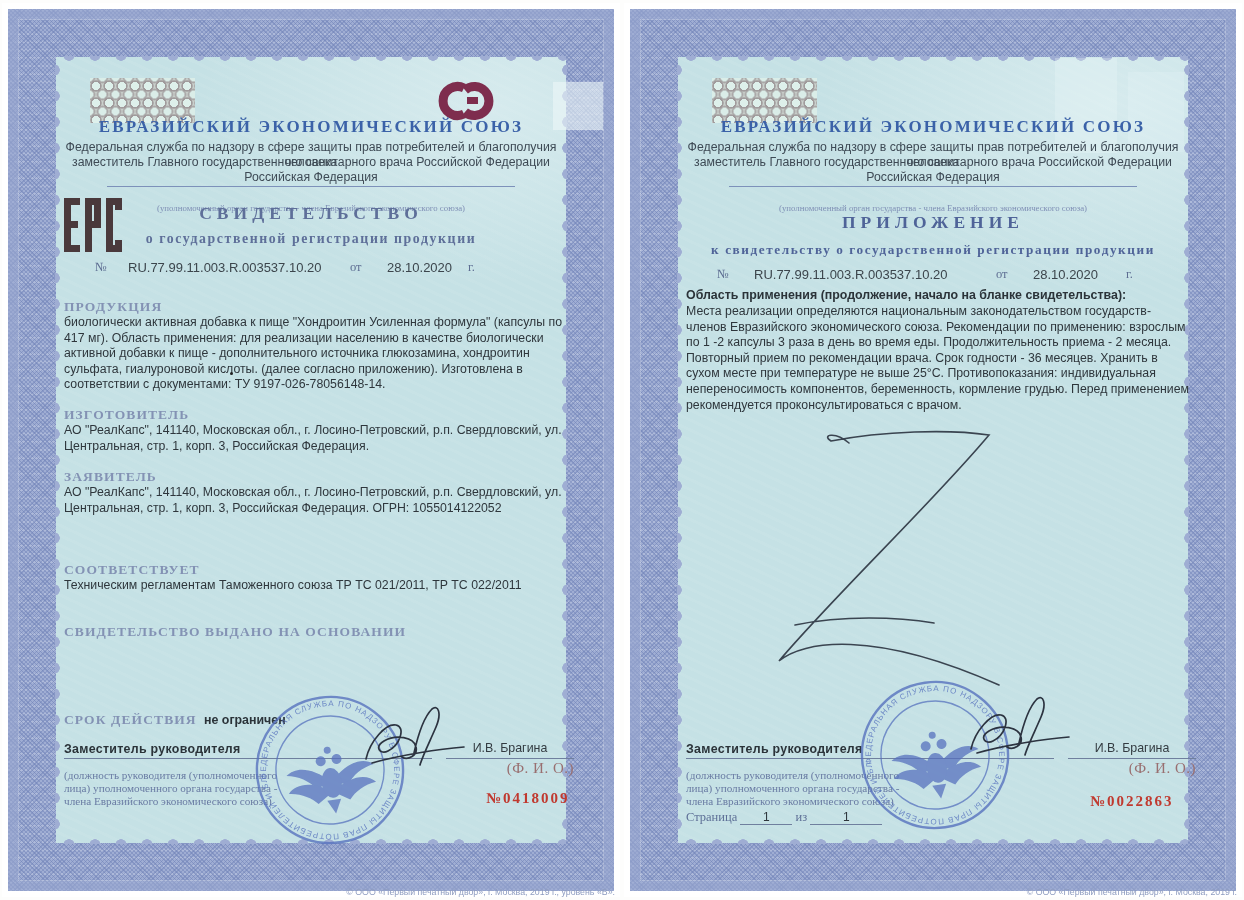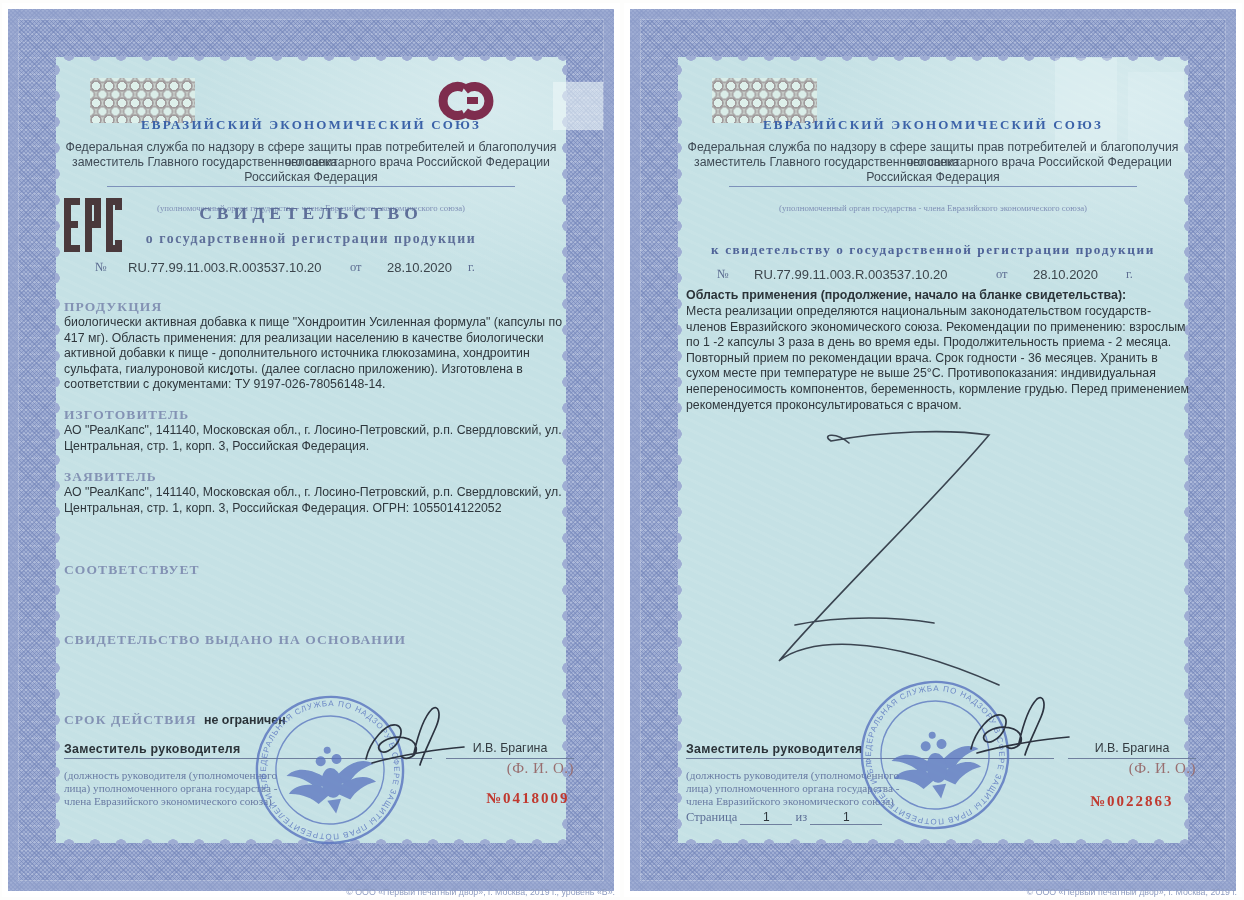--- a/index.html
+++ b/index.html
@@ -28,21 +28,21 @@
 
   .abs{position:absolute;}
   .holo{width:105px;height:45px;background-color:#cbd1cc;opacity:.95;
     background-image:
       radial-gradient(circle 6px at 6px 8px, #e0f1ec 0 3.8px, rgba(152,143,145,.85) 4.3px 5.3px, transparent 6px),
       radial-gradient(circle 6px at 6px 8px, #dceee9 0 3.8px, rgba(152,143,145,.8) 4.3px 5.3px, transparent 6px);
     background-size:13px 17px,13px 17px;background-position:0 0,6.5px 8.5px;}
   .ghost{background:rgba(236,247,249,.6);}
 
   .union-title{left:0;right:0;text-align:center;font-family:"Liberation Serif",serif;font-weight:bold;
-    font-size:13px;letter-spacing:2.2px;color:#3b62a8;}
+    font-size:17px;letter-spacing:2.2px;color:#3b62a8;}
   .auth{left:0;right:0;text-align:center;font-size:12.3px;line-height:15px;color:#3e4a55;}
   .auth-cap{left:10%;right:10%;text-align:center;font-family:"Liberation Serif",serif;font-size:8.8px;
     color:#7f8fb5;border-top:1px solid #7d91ba;padding-top:16px;}
 
   .doc-title{left:0;right:0;text-align:center;font-family:"Liberation Serif",serif;font-weight:bold;
     font-size:17.5px;letter-spacing:5px;color:#5e6f99;}
   .doc-sub{left:0;right:0;text-align:center;font-family:"Liberation Serif",serif;font-weight:bold;
     font-size:13.8px;letter-spacing:1.6px;color:#5e6f99;}
   .annex-title{color:#4f6398;}
   .num-lab{font-family:"Liberation Serif",serif;font-size:12.5px;color:#5d6d92;}
@@ -130,22 +130,23 @@
         <div class="abs body-t" style="left:8px;top:258px;">биологически активная добавка к пище "Хондроитин Усиленная формула" (капсулы по 417 мг). Область применения: для реализации населению в качестве биологически активной добавки к пище - дополнительного источника глюкозамина, хондроитин сульфата, гиалуроновой кислоты. (далее согласно приложению). Изготовлена в соответствии с документами: ТУ 9197-026-78056148-14.</div>
         <div class="abs ink-dot" style="left:174px;top:315px;"></div>
 
         <div class="abs sec-h" style="left:8px;top:350px;">ИЗГОТОВИТЕЛЬ</div>
         <div class="abs body-t" style="left:8px;top:366px;">АО "РеалКапс", 141140, Московская обл., г. Лосино-Петровский, р.п. Свердловский, ул. Центральная, стр. 1, корп. 3, Российская Федерация.</div>
 
         <div class="abs sec-h" style="left:8px;top:412px;">ЗАЯВИТЕЛЬ</div>
         <div class="abs body-t" style="left:8px;top:428px;">АО "РеалКапс", 141140, Московская обл., г. Лосино-Петровский, р.п. Свердловский, ул. Центральная, стр. 1, корп. 3, Российская Федерация. ОГРН: 1055014122052</div>
 
         <div class="abs sec-h" style="left:8px;top:505px;">СООТВЕТСТВУЕТ</div>
-
-        <div class="abs sec-h" style="left:8px;top:567px;margin-top:8px;">СВИДЕТЕЛЬСТВО ВЫДАНО НА ОСНОВАНИИ</div>
+        <div class="abs body-t" style="left:8px;top:521px;">Техническим регламентам Таможенного союза ТР ТС 021/2011, ТР ТС 022/2011</div>
+
+        <div class="abs sec-h" style="left:8px;top:567px;">СВИДЕТЕЛЬСТВО ВЫДАНО НА ОСНОВАНИИ</div>
 
         <div class="abs sec-h" style="left:8px;top:655px;">СРОК ДЕЙСТВИЯ</div>
         <div class="abs bold-val" style="left:148px;top:656px;">не ограничен</div>
 
         <div class="abs sig-pos" style="left:8px;top:685px;">Заместитель  руководителя</div>
         <div class="abs uline" style="left:8px;top:700px;width:368px;"></div>
         <div class="abs sig-name" style="left:388px;top:684px;width:132px;">И.В. Брагина</div>
         <div class="abs uline" style="left:390px;top:700px;width:128px;"></div>
         <div class="abs fio" style="left:390px;top:703px;width:128px;">(Ф. И. О.)</div>
         <div class="abs pos-cap" style="left:8px;top:712px;">(должность  руководителя  (уполномоченного
@@ -195,20 +196,21 @@
         <div class="abs holo" style="left:34px;top:21px;"></div>
         <div class="abs ghost" style="left:377px;top:1px;width:62px;height:95px;opacity:.5;"></div>
         <div class="abs ghost" style="left:450px;top:15px;width:56px;height:80px;opacity:.4;"></div>
 
         <div class="abs union-title" style="top:60px;">ЕВРАЗИЙСКИЙ ЭКОНОМИЧЕСКИЙ СОЮЗ</div>
         <div class="abs auth" style="top:83px;">Федеральная служба по надзору в сфере защиты прав потребителей и благополучия человека</div>
         <div class="abs auth" style="top:98px;">заместитель Главного государственного санитарного врача Российской Федерации</div>
         <div class="abs auth" style="top:113px;">Российская Федерация</div>
         <div class="abs auth-cap" style="top:129px;">(уполномоченный орган государства - члена Евразийского экономического союза)</div>
 
+        <div class="abs doc-title annex-title" style="top:155px;">ПРИЛОЖЕНИЕ</div>
         <div class="abs doc-sub annex-title" style="top:185px;font-size:13.2px;">к свидетельству о государственной регистрации продукции</div>
 
         <div class="abs" style="top:210px;left:0;right:0;height:16px;">
           <span class="abs num-lab" style="left:39px;">№</span>
           <span class="abs num-val" style="left:76px;">RU.77.99.11.003.R.003537.10.20</span>
           <span class="abs num-lab" style="left:318px;">от</span>
           <span class="abs num-val" style="left:355px;">28.10.2020</span>
           <span class="abs num-lab" style="left:448px;">г.</span>
         </div>
 

